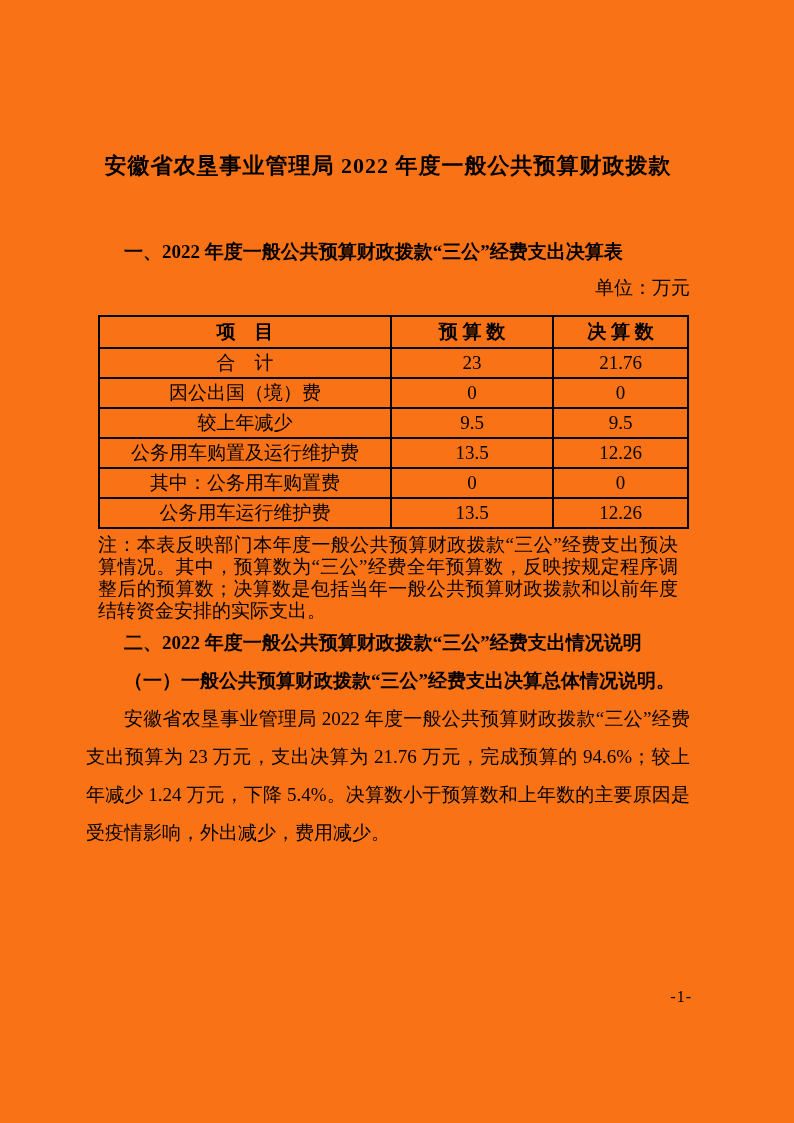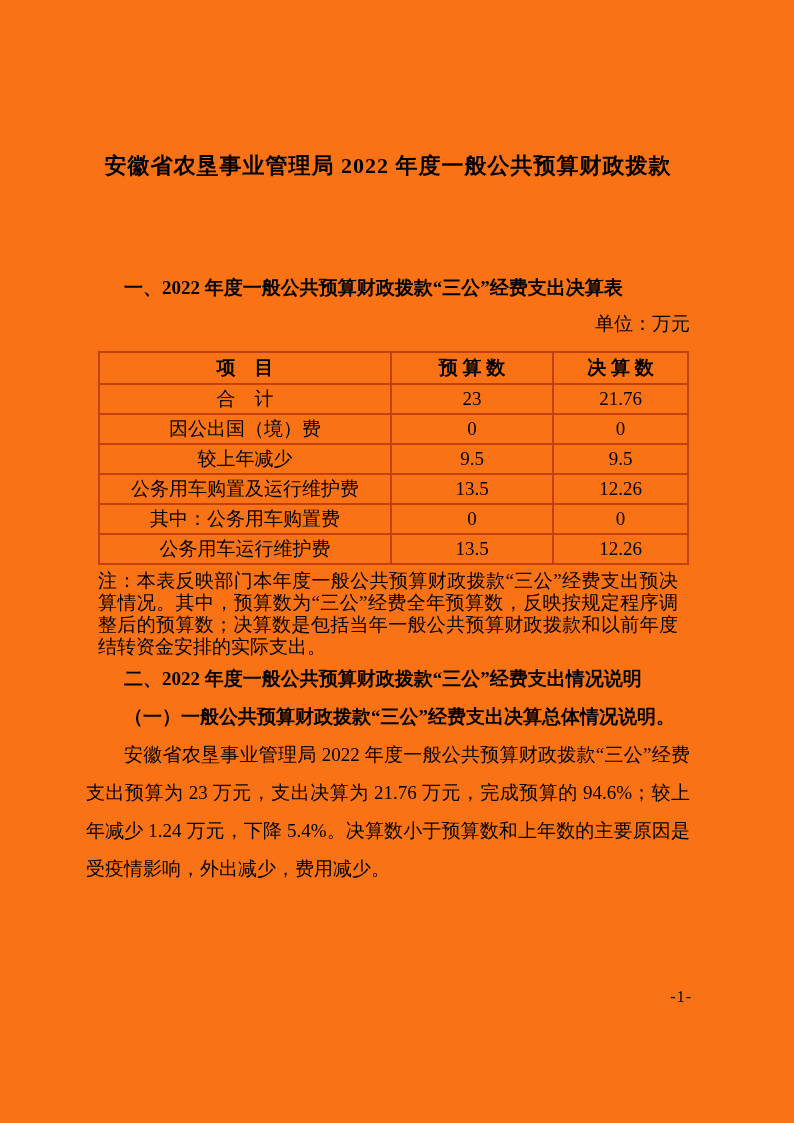--- a/index.html
+++ b/index.html
@@ -31,35 +31,35 @@
     letter-spacing: 1px;
   }
   .heading {
     margin: 0;
     font-size: 19px;
     font-weight: bold;
     line-height: 38px;
     text-indent: 2em;
     text-align: justify;
   }
-  .section1-heading { margin-top: 84px; }
+  .section1-heading { margin-top: 48px; }
   .unit-line {
     margin-top: 2px;
     font-size: 19px;
     line-height: 30px;
     text-align: right;
   }
   table.budget-table {
     border-collapse: collapse;
     margin: 12px 0 0 12px;
     table-layout: fixed;
   }
   table.budget-table th,
   table.budget-table td {
-    border: 2px solid #c2410c;
+    border: 2px solid #000000;
     font-size: 19px;
     padding: 0 8px;
     overflow: hidden;
     white-space: nowrap;
   }
   table.budget-table th {
     height: 30px;
     font-weight: bold;
     text-align: center;
   }

